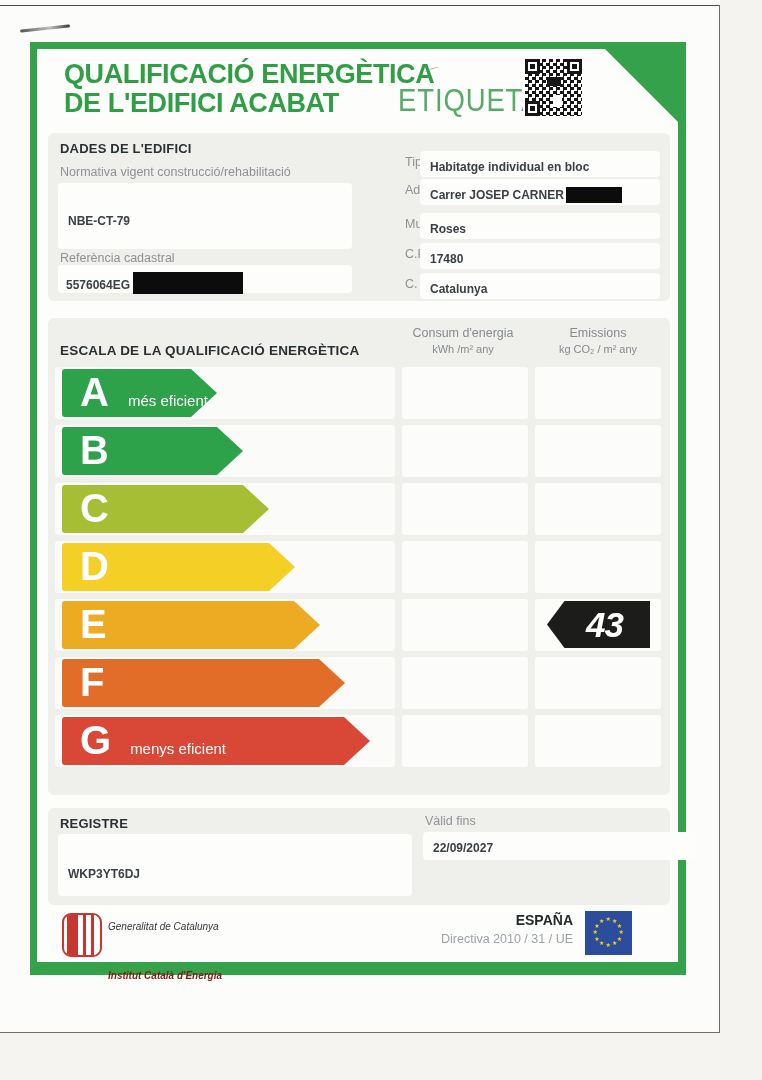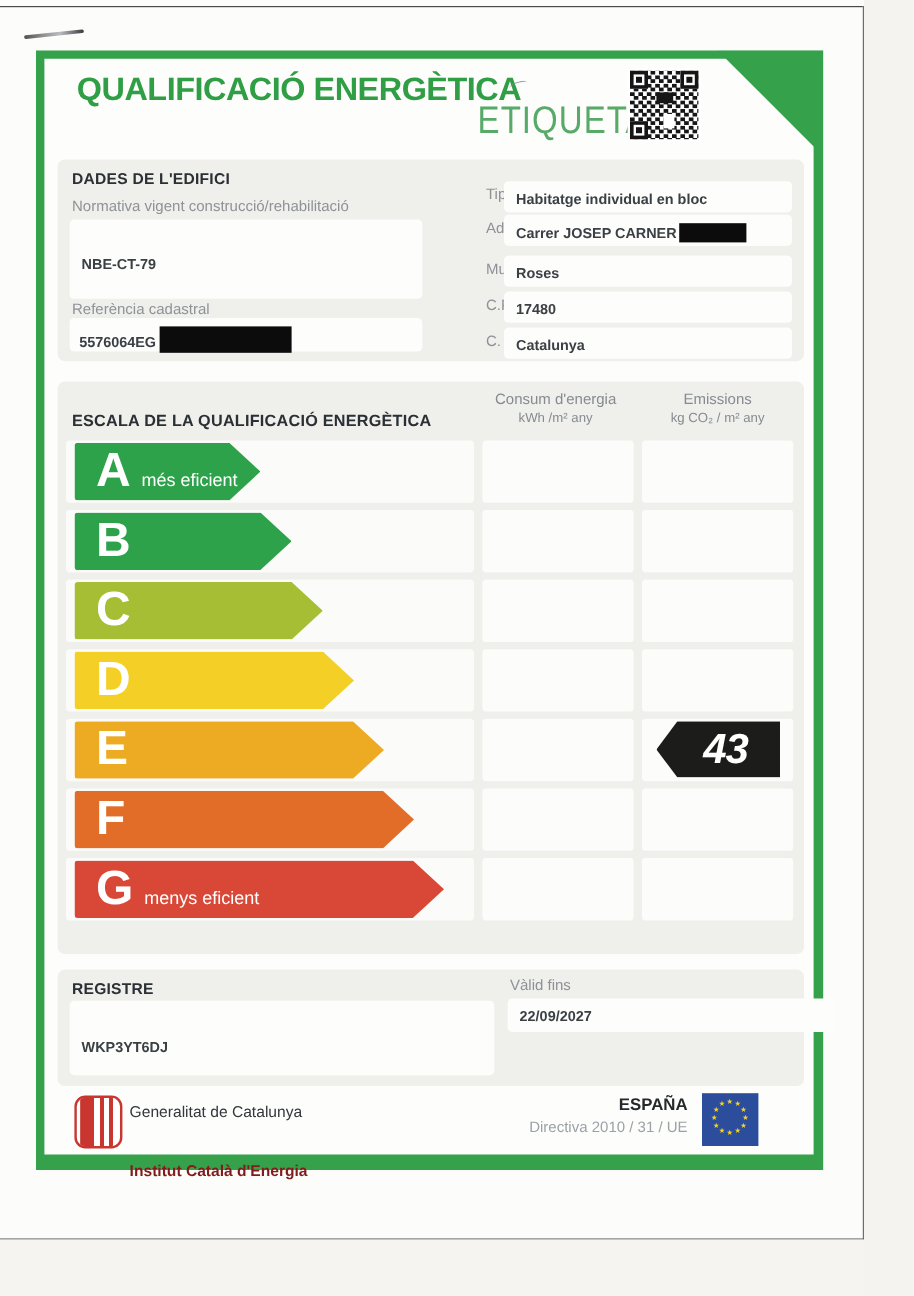--- a/index.html
+++ b/index.html
@@ -63,39 +63,39 @@
   .ch1{left:340px;width:150px;}
   .ch2{left:477px;width:146px;}
   .srow{position:absolute;left:0;width:622px;height:52px;}
   .band{position:absolute;left:7px;top:0;width:340px;height:52px;background:#fbfbfa;border-radius:3px;}
   .cell{position:absolute;top:0;width:126px;height:52px;background:#fcfcfb;border-radius:3px;}
   .c1{left:354px;} .c2{left:487px;}
   .bar{position:absolute;left:14px;top:2px;height:48px;border-radius:3px 0 0 3px;
        clip-path:polygon(0 0,calc(100% - 26px) 0,100% 50%,calc(100% - 26px) 100%,0 100%);
        color:#fff;white-space:nowrap;}
   .bar .ltr{font-size:40px;font-weight:800;line-height:46px;padding-left:18px;display:inline-block;}
-  .bar .note{font-size:15px;margin-left:9px;display:inline-block;text-align:right;}
+  .bar .note{font-size:15px;margin-left:19px;display:inline-block;text-align:right;}
   .badge{position:absolute;background:#1c1c1a;color:#fff;font-weight:800;font-size:35px;
          clip-path:polygon(17% 0,100% 0,100% 100%,17% 100%,0 50%);
          display:flex;align-items:center;justify-content:center;padding-left:12px;box-sizing:border-box;
          letter-spacing:-1px;}
   .b-consum{left:364px;top:400px;width:132px;height:48px;}
   .b-emis{left:499px;top:283px;width:103px;height:47px;font-style:italic;}
   
   .r-head{left:12px;top:8px;}
   .r-box{left:10px;top:26px;width:354px;height:62px;padding:30px 10px 0 10px;}
   .r-vlbl{left:377px;top:6px;}
   .r-vbox{left:375px;top:24px;width:273px;height:28px;padding:6px 10px 0 10px;}
   
   .glogo{position:absolute;left:62px;top:913px;width:40px;height:44px;box-sizing:border-box;
          border:2.5px solid #c8362f;border-radius:9px;overflow:hidden;background:#fff;}
   .glogo .stripes{position:absolute;left:3px;top:0;bottom:0;right:3px;
          background:linear-gradient(90deg,#c8362f 0 10px,rgba(0,0,0,0) 10px),
                     repeating-linear-gradient(90deg,#c8362f 0 3.5px,#ffffff 3.5px 8px);}
-  .org{position:absolute;left:108px;top:917px;font-size:13px;color:#34383c;line-height:19px;}
+  .org{position:absolute;left:108px;top:917px;font-size:10px;color:#34383c;line-height:19px;font-style:italic;}
   .org .b{font-weight:bold;color:#7f1d1d;margin-top:30px;}
   .espana{position:absolute;left:420px;top:912px;width:153px;text-align:right;}
   .espana .c{font-size:14px;font-weight:bold;color:#26292c;}
   .espana .d{font-size:12.5px;color:#9ba1a6;margin-top:4px;}
   .euflag{position:absolute;left:585px;top:911px;width:47px;height:44px;background:#2c4c9c;}
   .euflag span{position:absolute;color:#f8d31c;font-size:6px;line-height:6px;}
 </style>
 </head>
 <body>
 
@@ -106,20 +106,21 @@
   <div class="scan-bottom-line"></div>
   <div class="scan-right-strip"></div>
   <div class="scan-bottom-strip"></div>
   <div class="pen-mark"></div>
 
   <div class="frame"></div>
   <div class="corner-tri"></div>
 
   <div class="title">
     <div>QUALIFICACIÓ ENERGÈTICA</div>
+    <div>DE L'EDIFICI ACABAT</div>
   </div>
   <div class="squiggle"></div>
   <div class="etiqueta">ETIQUETA</div>
   <div class="qr">
     <div class="mods"></div>
     <div class="patch1"></div>
     <div class="patch2"></div>
     <div class="finder f-tl"></div>
     <div class="finder f-tr"></div>
     <div class="finder f-bl"></div>

